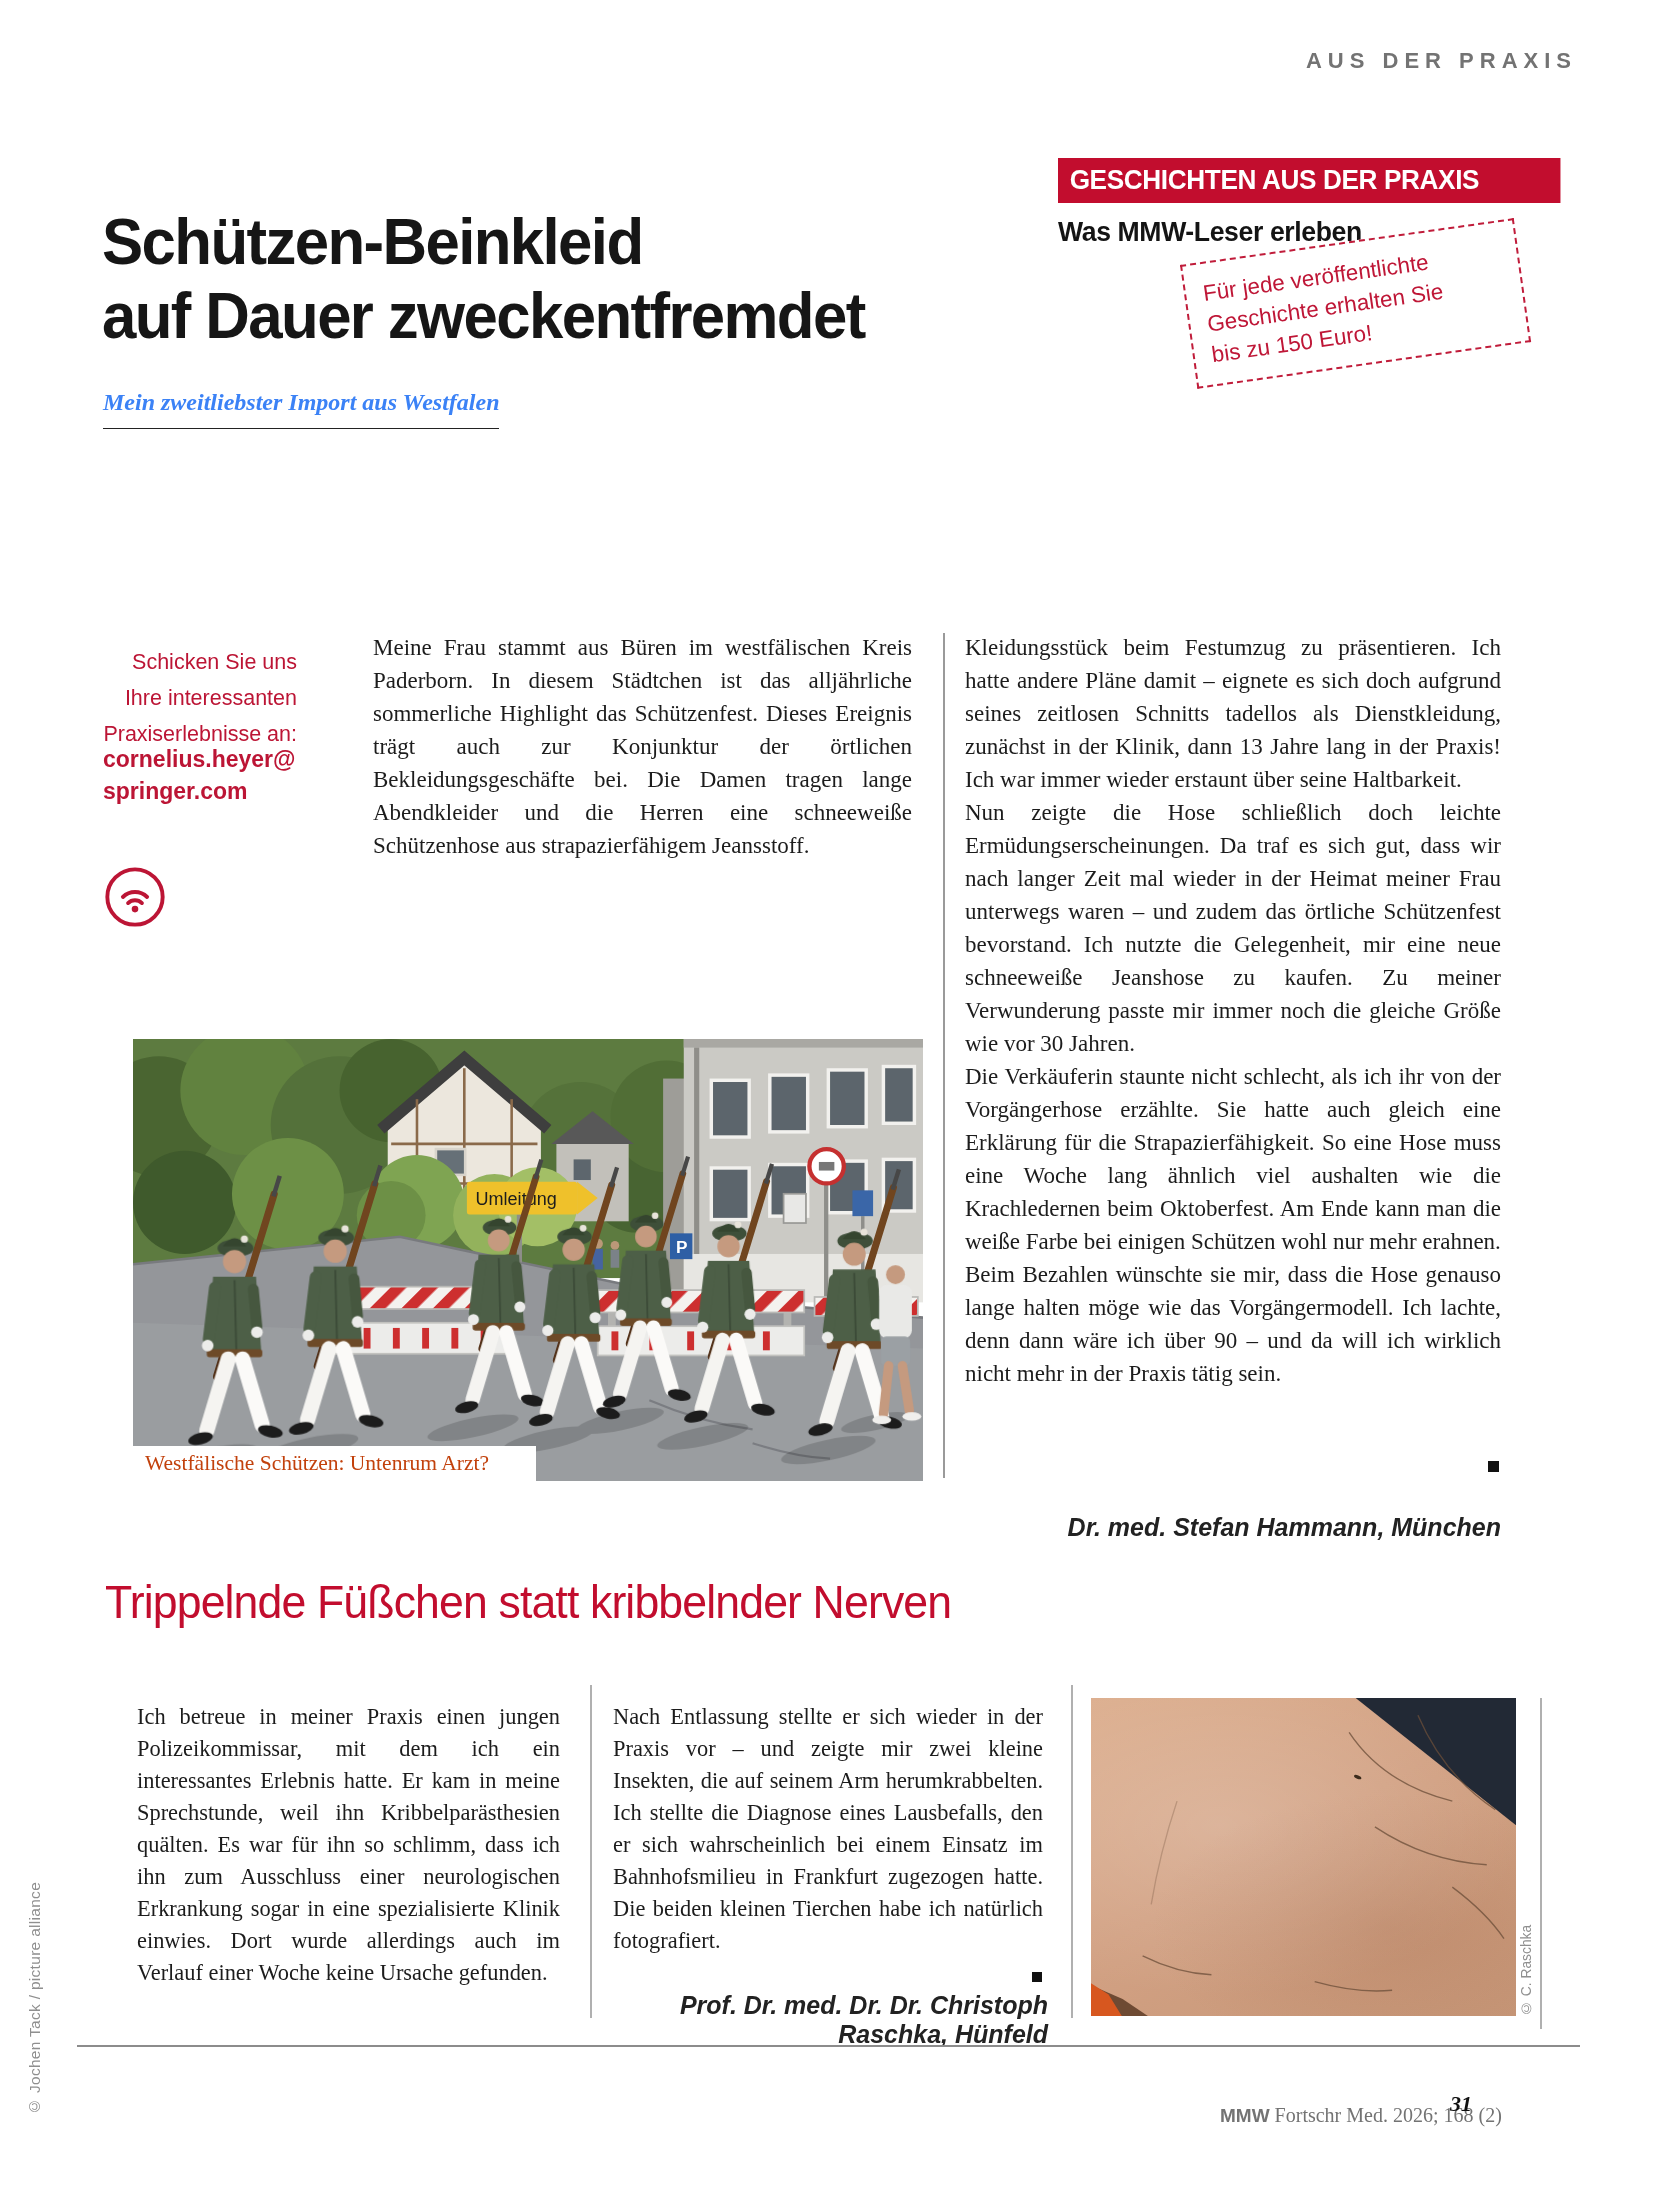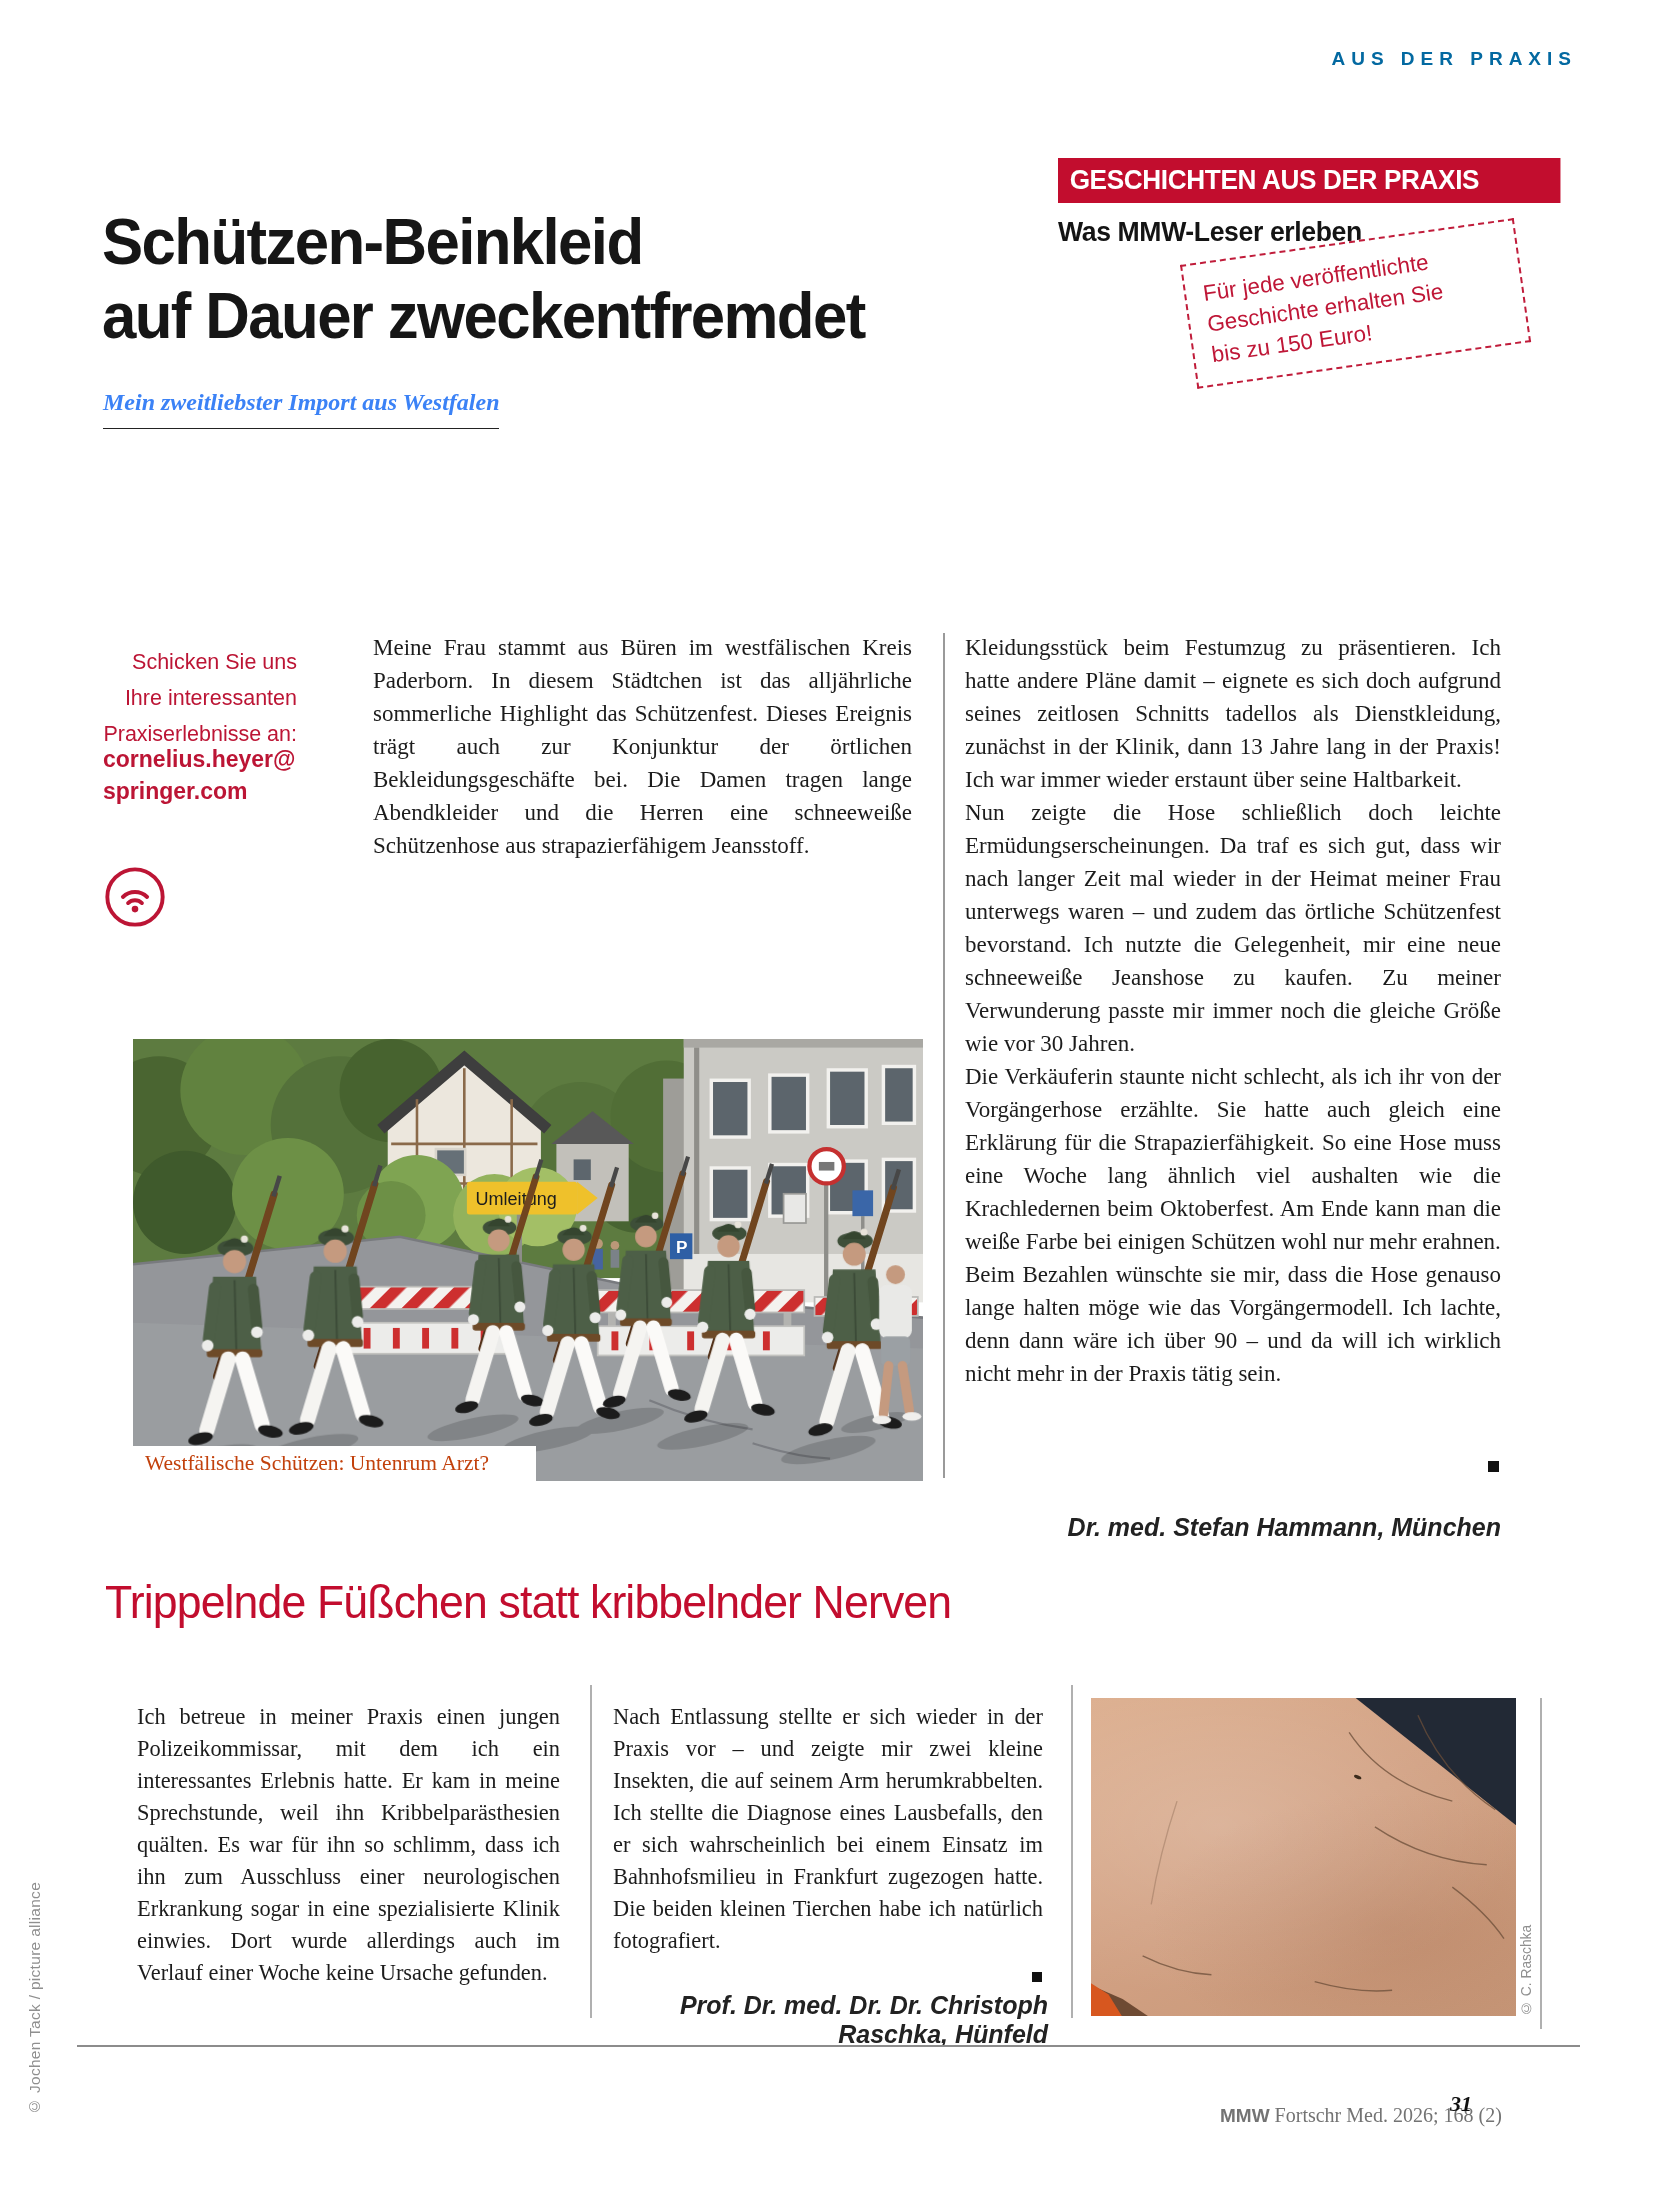--- a/index.html
+++ b/index.html
@@ -2,21 +2,21 @@
 <html lang="de" style="font-size:13.8px"><head>
 <meta charset="utf-8">
 <style>
   html,body{margin:0;padding:0;background:#e8e8e8;}
   .page{position:relative;width:1658px;height:2203px;background:#ffffff;overflow:hidden;
         font-family:"Liberation Serif",serif;color:#191919;}
   .abs{position:absolute;}
   .sans{font-family:"Liberation Sans",sans-serif;}
 
   
-  .section-head{top:48px;right:81px;font-weight:bold;font-size:19px;letter-spacing:6px;color:#0369a1;}
+  .section-head{top:48px;right:81px;font-weight:bold;font-size:22px;letter-spacing:6px;color:#737373;}
 
   
   .kicker-banner{left:1058px;top:158px;width:518px;height:45px;background:#c20d2e;color:#fff;
     font-weight:bold;font-size:27px;line-height:45px;padding-left:12px;box-sizing:border-box;
     letter-spacing:-0.4px;transform:scaleX(.97);transform-origin:left top;white-space:nowrap;}
   .kicker-sub{left:1058px;top:216px;font-weight:bold;font-size:28px;color:#141414;letter-spacing:-0.4px;
     transform:scaleX(.95);transform-origin:left top;white-space:nowrap;}
 
   
   .promo{left:1180px;top:265px;width:299px;padding:13.8px 17px;border:2.6px dashed #c01c3a;color:#bf1737;

